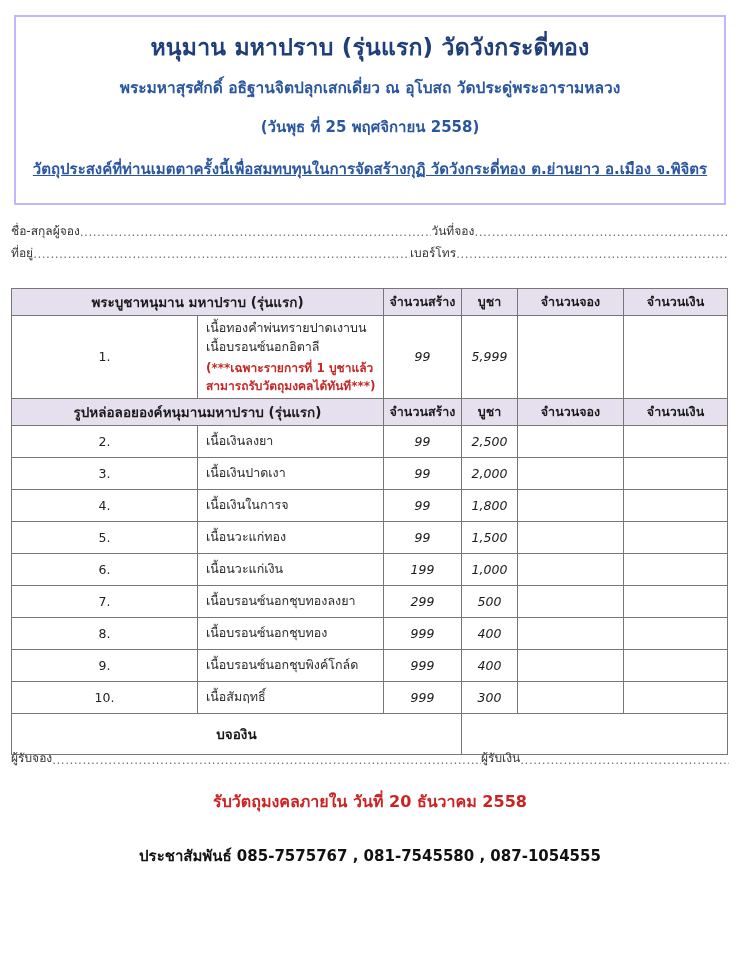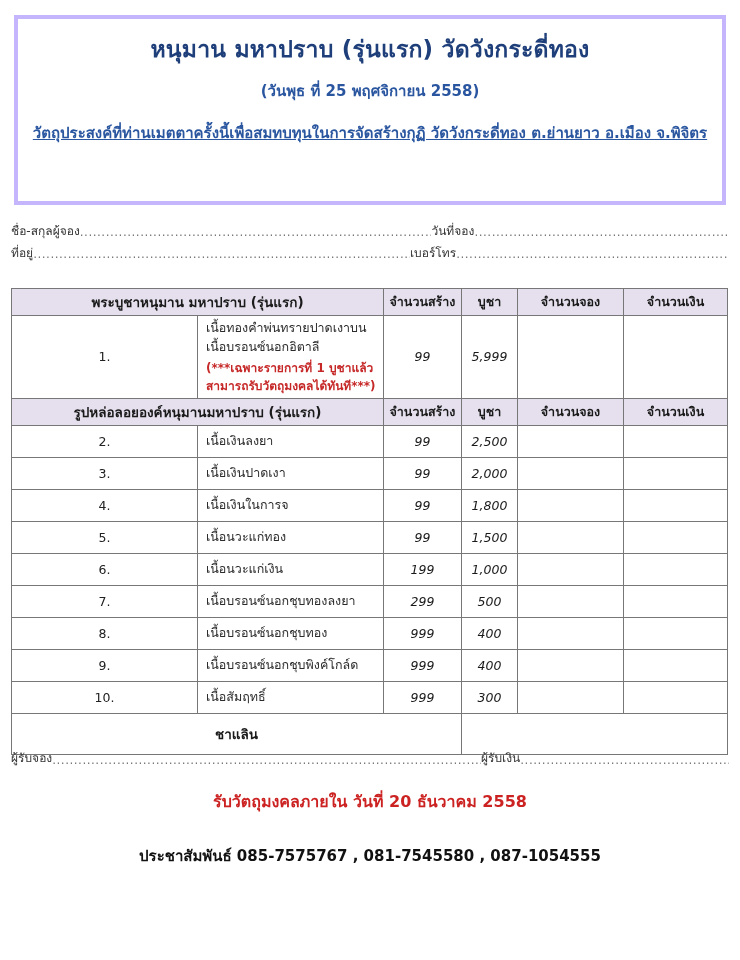--- a/index.html
+++ b/index.html
@@ -23,21 +23,21 @@
     box-sizing: border-box;
   }
 
   
   .header-box {
     position: absolute;
     left: 14px;
     top: 15px;
     width: 712px;
     height: 190px;
-    border: 4px solid #c4b5fd;
+    border: 2px solid #c4b5fd;
     box-sizing: border-box;
     background: #ffffff;
     padding-top: 6px;
   }
   .title-main {
     text-align: center;
     color: #1f3f7a;
     font-size: 23px;
     font-weight: bold;
     line-height: 1.25;
@@ -196,20 +196,21 @@
     margin-top: 30px;
   }
 </style>
 </head>
 <body>
 
 <div class="page">
 
   <div class="header-box">
     <div class="title-main">หนุมาน มหาปราบ (รุ่นแรก) วัดวังกระดี่ทอง</div>
+    <div class="title-sub1">พระมหาสุรศักดิ์ อธิฐานจิตปลุกเสกเดี่ยว ณ อุโบสถ วัดประดู่พระอารามหลวง</div>
     <div class="title-sub2">(วันพุธ ที่ 25 พฤศจิกายน 2558)</div>
     <div class="title-sub3">วัตถุประสงค์ที่ท่านเมตตาครั้งนี้เพื่อสมทบทุนในการจัดสร้างกุฏิ วัดวังกระดี่ทอง ต.ย่านยาว อ.เมือง จ.พิจิตร</div>
   </div>
 
   <div class="form-lines">
     <div class="form-row">
       <span class="fl-label">ชื่อ-สกุลผู้จอง</span>
       <span class="fl-dots fl-fixed-a">................................................................................................................................................................................................</span>
       <span class="fl-label">วันที่จอง</span>
       <span class="fl-dots fl-fixed-b">................................................................................................................................................................................................</span>
@@ -320,21 +321,21 @@
       <tr class="item-row">
         <td class="c-no">10.</td>
         <td class="c-name">เนื้อสัมฤทธิ์</td>
         <td class="c-made">999</td>
         <td class="c-price">300</td>
         <td class="c-qty"></td>
         <td class="c-amt"></td>
       </tr>
 
       <tr class="total-row">
-        <td colspan="3" class="total-label">ชาแลิน</td>
+        <td colspan="3" class="total-label">บจองิน</td>
         <td colspan="3"></td>
       </tr>
 
     </tbody>
   </table>
 
   <div class="footer">
     <div class="sign-row">
       <span class="sign-a">
         <span class="fl-label">ผู้รับจอง</span>

